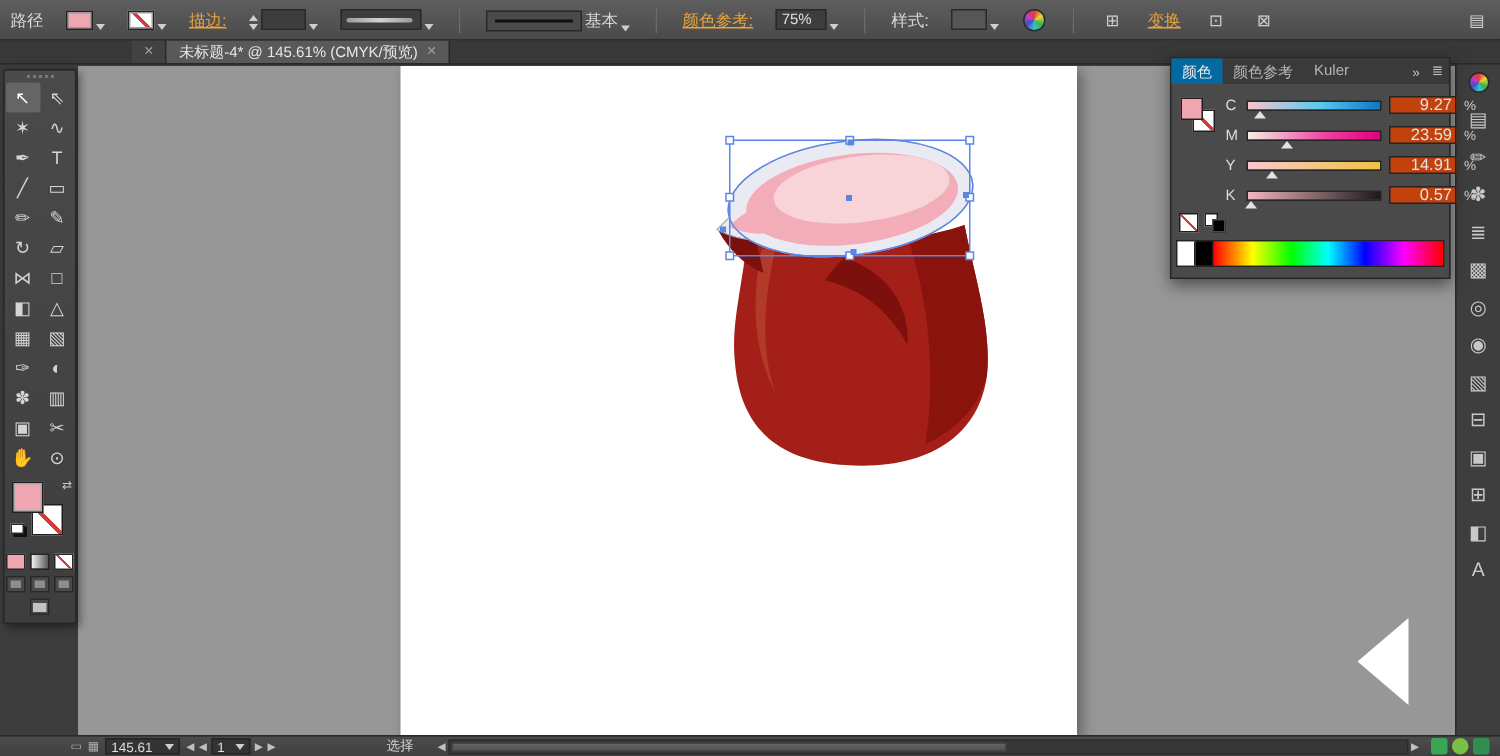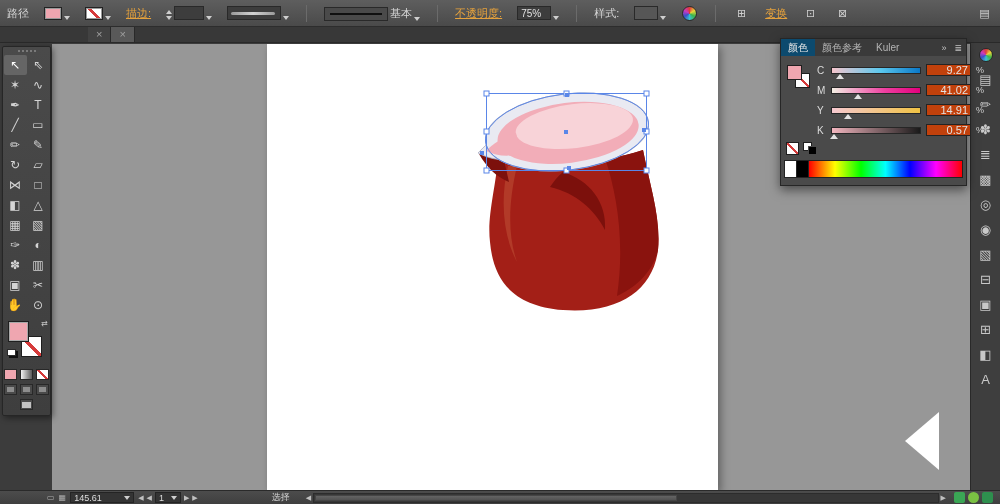--- a/index.html
+++ b/index.html
@@ -67,21 +67,21 @@
   .canvas{position:absolute;left:52px;top:44px;right:30px;bottom:14px;background:#979797;overflow:hidden}
   .artboard{position:absolute;left:215px;top:0;width:451px;height:446px;background:#ffffff;box-shadow:3px 3px 8px rgba(0,0,0,.35)}
   .white-tri{position:absolute;left:638px;top:368px;width:0;height:0;
     border-top:29px solid transparent;border-bottom:29px solid transparent;border-right:34px solid #ffffff}
 
   
   .colorpanel{position:absolute;left:780px;top:38px;width:187px;height:148px;z-index:8;background:#4a4a4a;
     border:1px solid #262626;box-shadow:0 4px 10px rgba(0,0,0,.5);font-size:10px}
   .cp-header{height:17px;background:#3a3a3a;display:flex;align-items:stretch;color:#b4b4b4}
   .cp-tab{display:flex;align-items:center;padding:0 7px;cursor:pointer;white-space:nowrap}
-  .cp-tab.active{background:#0c4a6e;color:#e8e8e8}
+  .cp-tab.active{background:#0369a1;color:#e8e8e8}
   .cp-icon{display:flex;align-items:center;padding:0 4px;color:#c4c4c4;font-size:9px;cursor:pointer}
   .cp-body{position:relative;height:129px}
   .cp-fs-fill{position:absolute;left:6px;top:9px;width:15px;height:15px;border:1px solid #1f1f1f;z-index:2}
   .cp-fs-stroke{position:absolute;left:14px;top:17px;width:15px;height:15px;border:1px solid #1f1f1f;z-index:1}
   .chan{position:absolute;left:36px;display:flex;align-items:center;gap:5px;height:12px}
   .chan.r0{top:8px}.chan.r1{top:28px}.chan.r2{top:48px}.chan.r3{top:68px}
   .chan-label{width:9px;color:#dcdcdc;font-size:10px}
   .chan-track{position:relative;width:90px;height:7px;border:1px solid #262626}
   .track-c{background:linear-gradient(90deg,#f6c6cd,#5bc8ee 55%,#0a78c8)}
   .track-m{background:linear-gradient(90deg,#f3efe4,#ee3fa0 60%,#e4007d)}
@@ -108,21 +108,21 @@
   .dock-head{height:13px;color:#b5b5b5;font-size:9px;display:flex;align-items:center;cursor:pointer}
   .dock-item{width:26px;height:25px;display:flex;align-items:center;justify-content:center;color:#c8c8c8;font-size:13px;cursor:pointer}
   .dock-item .wheel{width:14px;height:14px}
 
   
   .statusbar{position:absolute;left:0;right:0;bottom:0;height:14px;background:linear-gradient(#4c4c4c,#3f3f3f);
     border-top:1px solid #2a2a2a;display:flex;align-items:center;font-size:9px;color:#c4c4c4;padding:0 3px;gap:4px;z-index:10}
   .sb-spacer{width:40px}
   .sb-icon{font-size:8px;color:#aeaeae}
   .sb-box{background:#343434;border:1px solid #242424;height:11px;display:inline-flex;align-items:center;padding:0 3px;gap:3px;color:#dedede}
-  .sb-zoom{width:64px;justify-content:space-between}
+  .sb-zoom{width:50px;justify-content:space-between}
   .sb-nav{display:inline-flex;align-items:center;gap:3px}
   .sb-arrow{font-size:7px;color:#c0c0c0;cursor:pointer}
   .sb-board{width:26px;justify-content:space-between}
   .sb-mode{margin-left:70px;color:#d2d2d2}
   .sb-scroll{flex:1;display:flex;align-items:center;gap:2px;margin-left:12px}
   .sb-track{flex:1;height:10px;background:#373737;border:1px solid #2c2c2c;position:relative}
   .sb-thumb{position:absolute;left:1px;top:1px;bottom:1px;width:58%;background:linear-gradient(#646464,#525252);border:1px solid #454545}
   .tray{display:flex;gap:3px;margin:0 4px;align-items:center}
   .tray-icon{width:11px;height:11px;border-radius:2px;display:inline-block}
   .t1{background:#3aa655}.t2{background:#7ac143;border-radius:50%}.t3{background:#2e8f4e}
@@ -159,21 +159,21 @@
     </span>
     <span class="sep"></span>
     <span class="ctl">
       <span class="box brush">
           <span class="brush-line"></span>
         </span>
       <span class="lbl">基本</span>
       <span class="dd"></span>
     </span>
     <span class="sep"></span>
-    <span class="link">不透明度:</span>
+    <span class="link">颜色参考:</span>
     <span class="ctl">
       <span class="box val">75%</span>
       <span class="dd"></span>
     </span>
     <span class="sep"></span>
     <span class="lbl">样式:</span>
     <span class="ctl">
       <span class="box mini-style"></span>
       <span class="dd"></span>
     </span>
@@ -196,20 +196,21 @@
         <span>▤</span>
       </span>
   </div>
 
   <div class="tabbar">
     <div class="tab-spacer"></div>
     <div class="tab">
       <span class="tab-close">×</span>
     </div>
     <div class="tab active">
+      <span class="tab-label">未标题-4* @ 145.61% (CMYK/预览)</span>
       <span class="tab-close">×</span>
     </div>
   </div>
 
   <div class="toolpanel">
     <div class="tool-grip">
         <span class="grip-dots"></span>
       </div>
     <div class="tools">
       <div class="tool active">↖</div>
@@ -324,21 +325,21 @@
           <span class="chan-handle" style="left: 9%;"></span>
         </span>
         <span class="chan-value">9.27</span>
         <span class="chan-pct">%</span>
       </div>
       <div class="chan r1">
         <span class="chan-label">M</span>
         <span class="chan-track track-m">
           <span class="chan-handle" style="left: 30%;"></span>
         </span>
-        <span class="chan-value">41.02</span>
+        <span class="chan-value">23.59</span>
         <span class="chan-pct">%</span>
       </div>
       <div class="chan r2">
         <span class="chan-label">Y</span>
         <span class="chan-track track-y">
           <span class="chan-handle" style="left: 18%;"></span>
         </span>
         <span class="chan-value">14.91</span>
         <span class="chan-pct">%</span>
       </div>

